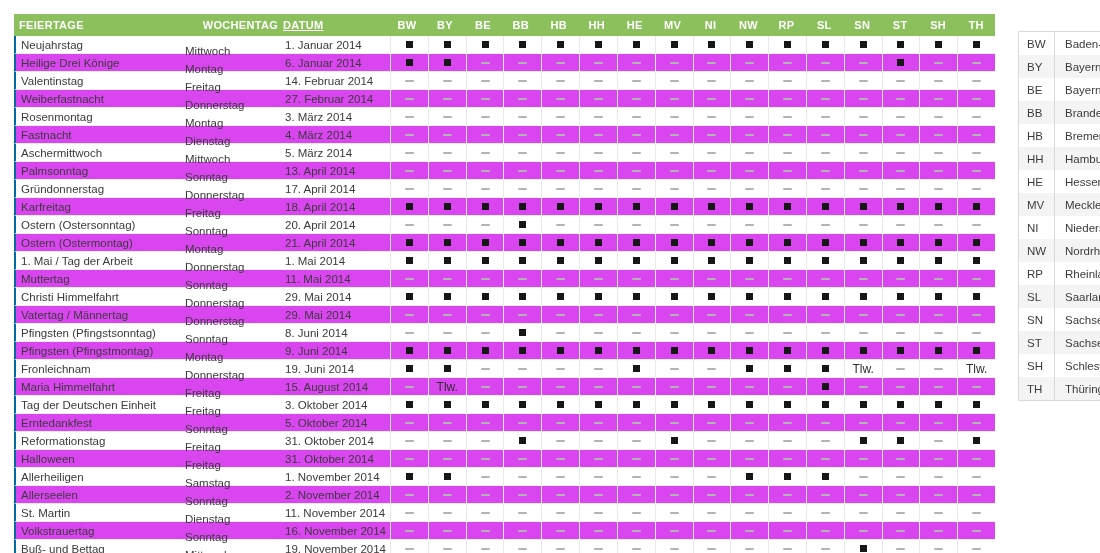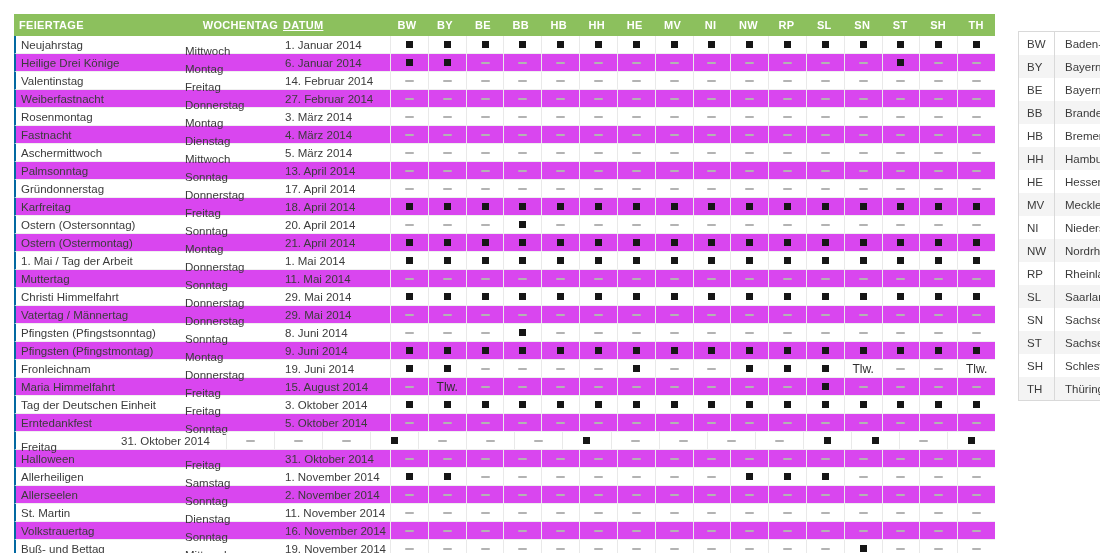--- a/index.html
+++ b/index.html
@@ -1276,20 +1276,21 @@
             </div>
             <div class="marker-cell">
               <div class="dash"></div>
             </div>
             <div class="marker-cell">
               <div class="dash"></div>
             </div>
           </div>
         </div>
         <div class="row">
+          <div class="cell cell-name">Reformationstag</div>
           <div class="cell cell-weekday">Freitag</div>
           <div class="cell cell-date">31. Oktober 2014</div>
           <div class="markers">
             <div class="marker-cell">
               <div class="dash"></div>
             </div>
             <div class="marker-cell">
               <div class="dash"></div>
             </div>
             <div class="marker-cell">

